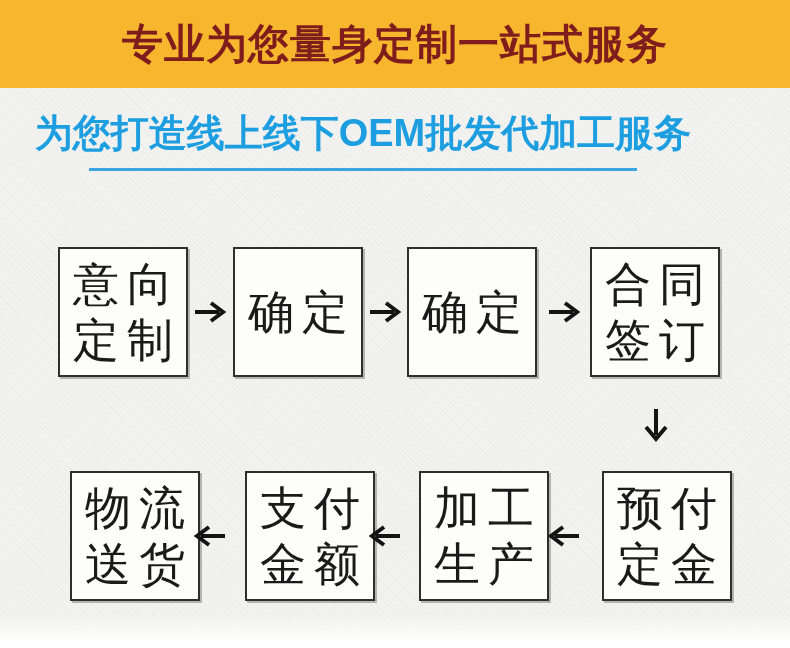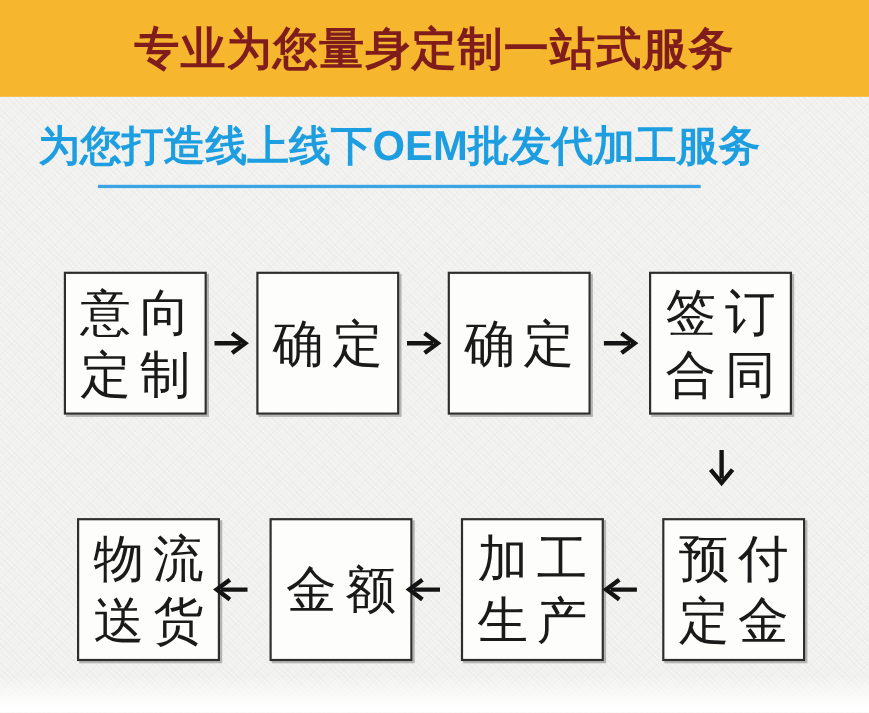--- a/index.html
+++ b/index.html
@@ -141,22 +141,22 @@
       <span class="step-line">确定</span>
     </div>
     <div class="arrow ar1 ga3">
       <svg width="34" height="26" viewBox="0 0 34 26">
           <path d="M2 13 H26" stroke="#141414" stroke-width="4" fill="none"></path>
           <path d="M18 4 L30 13 L18 22" stroke="#141414" stroke-width="4" fill="none" stroke-linejoin="miter"></path>
         </svg>
     </div>
 
     <div class="step row1 c4">
+      <span class="step-line">合同</span>
       <span class="step-line">签订</span>
-      <span class="step-line">合同</span>
     </div>
 
     <div class="arrow arrow-down">
       <svg width="30" height="36" viewBox="0 0 30 36">
           <path d="M15 2 V28" stroke="#141414" stroke-width="4" fill="none"></path>
           <path d="M5 20 L15 32 L25 20" stroke="#141414" stroke-width="4" fill="none" stroke-linejoin="miter"></path>
         </svg>
     </div>
 
     <div class="step row2 c1">
@@ -164,20 +164,21 @@
       <span class="step-line">送货</span>
     </div>
     <div class="arrow ar2 ga1">
       <svg width="34" height="26" viewBox="0 0 34 26">
           <path d="M32 13 H8" stroke="#141414" stroke-width="4" fill="none"></path>
           <path d="M16 4 L4 13 L16 22" stroke="#141414" stroke-width="4" fill="none" stroke-linejoin="miter"></path>
         </svg>
     </div>
 
     <div class="step row2 c2">
+      <span class="step-line">支付</span>
       <span class="step-line">金额</span>
     </div>
     <div class="arrow ar2 ga2">
       <svg width="34" height="26" viewBox="0 0 34 26">
           <path d="M32 13 H8" stroke="#141414" stroke-width="4" fill="none"></path>
           <path d="M16 4 L4 13 L16 22" stroke="#141414" stroke-width="4" fill="none" stroke-linejoin="miter"></path>
         </svg>
     </div>
 
     <div class="step row2 c3">

